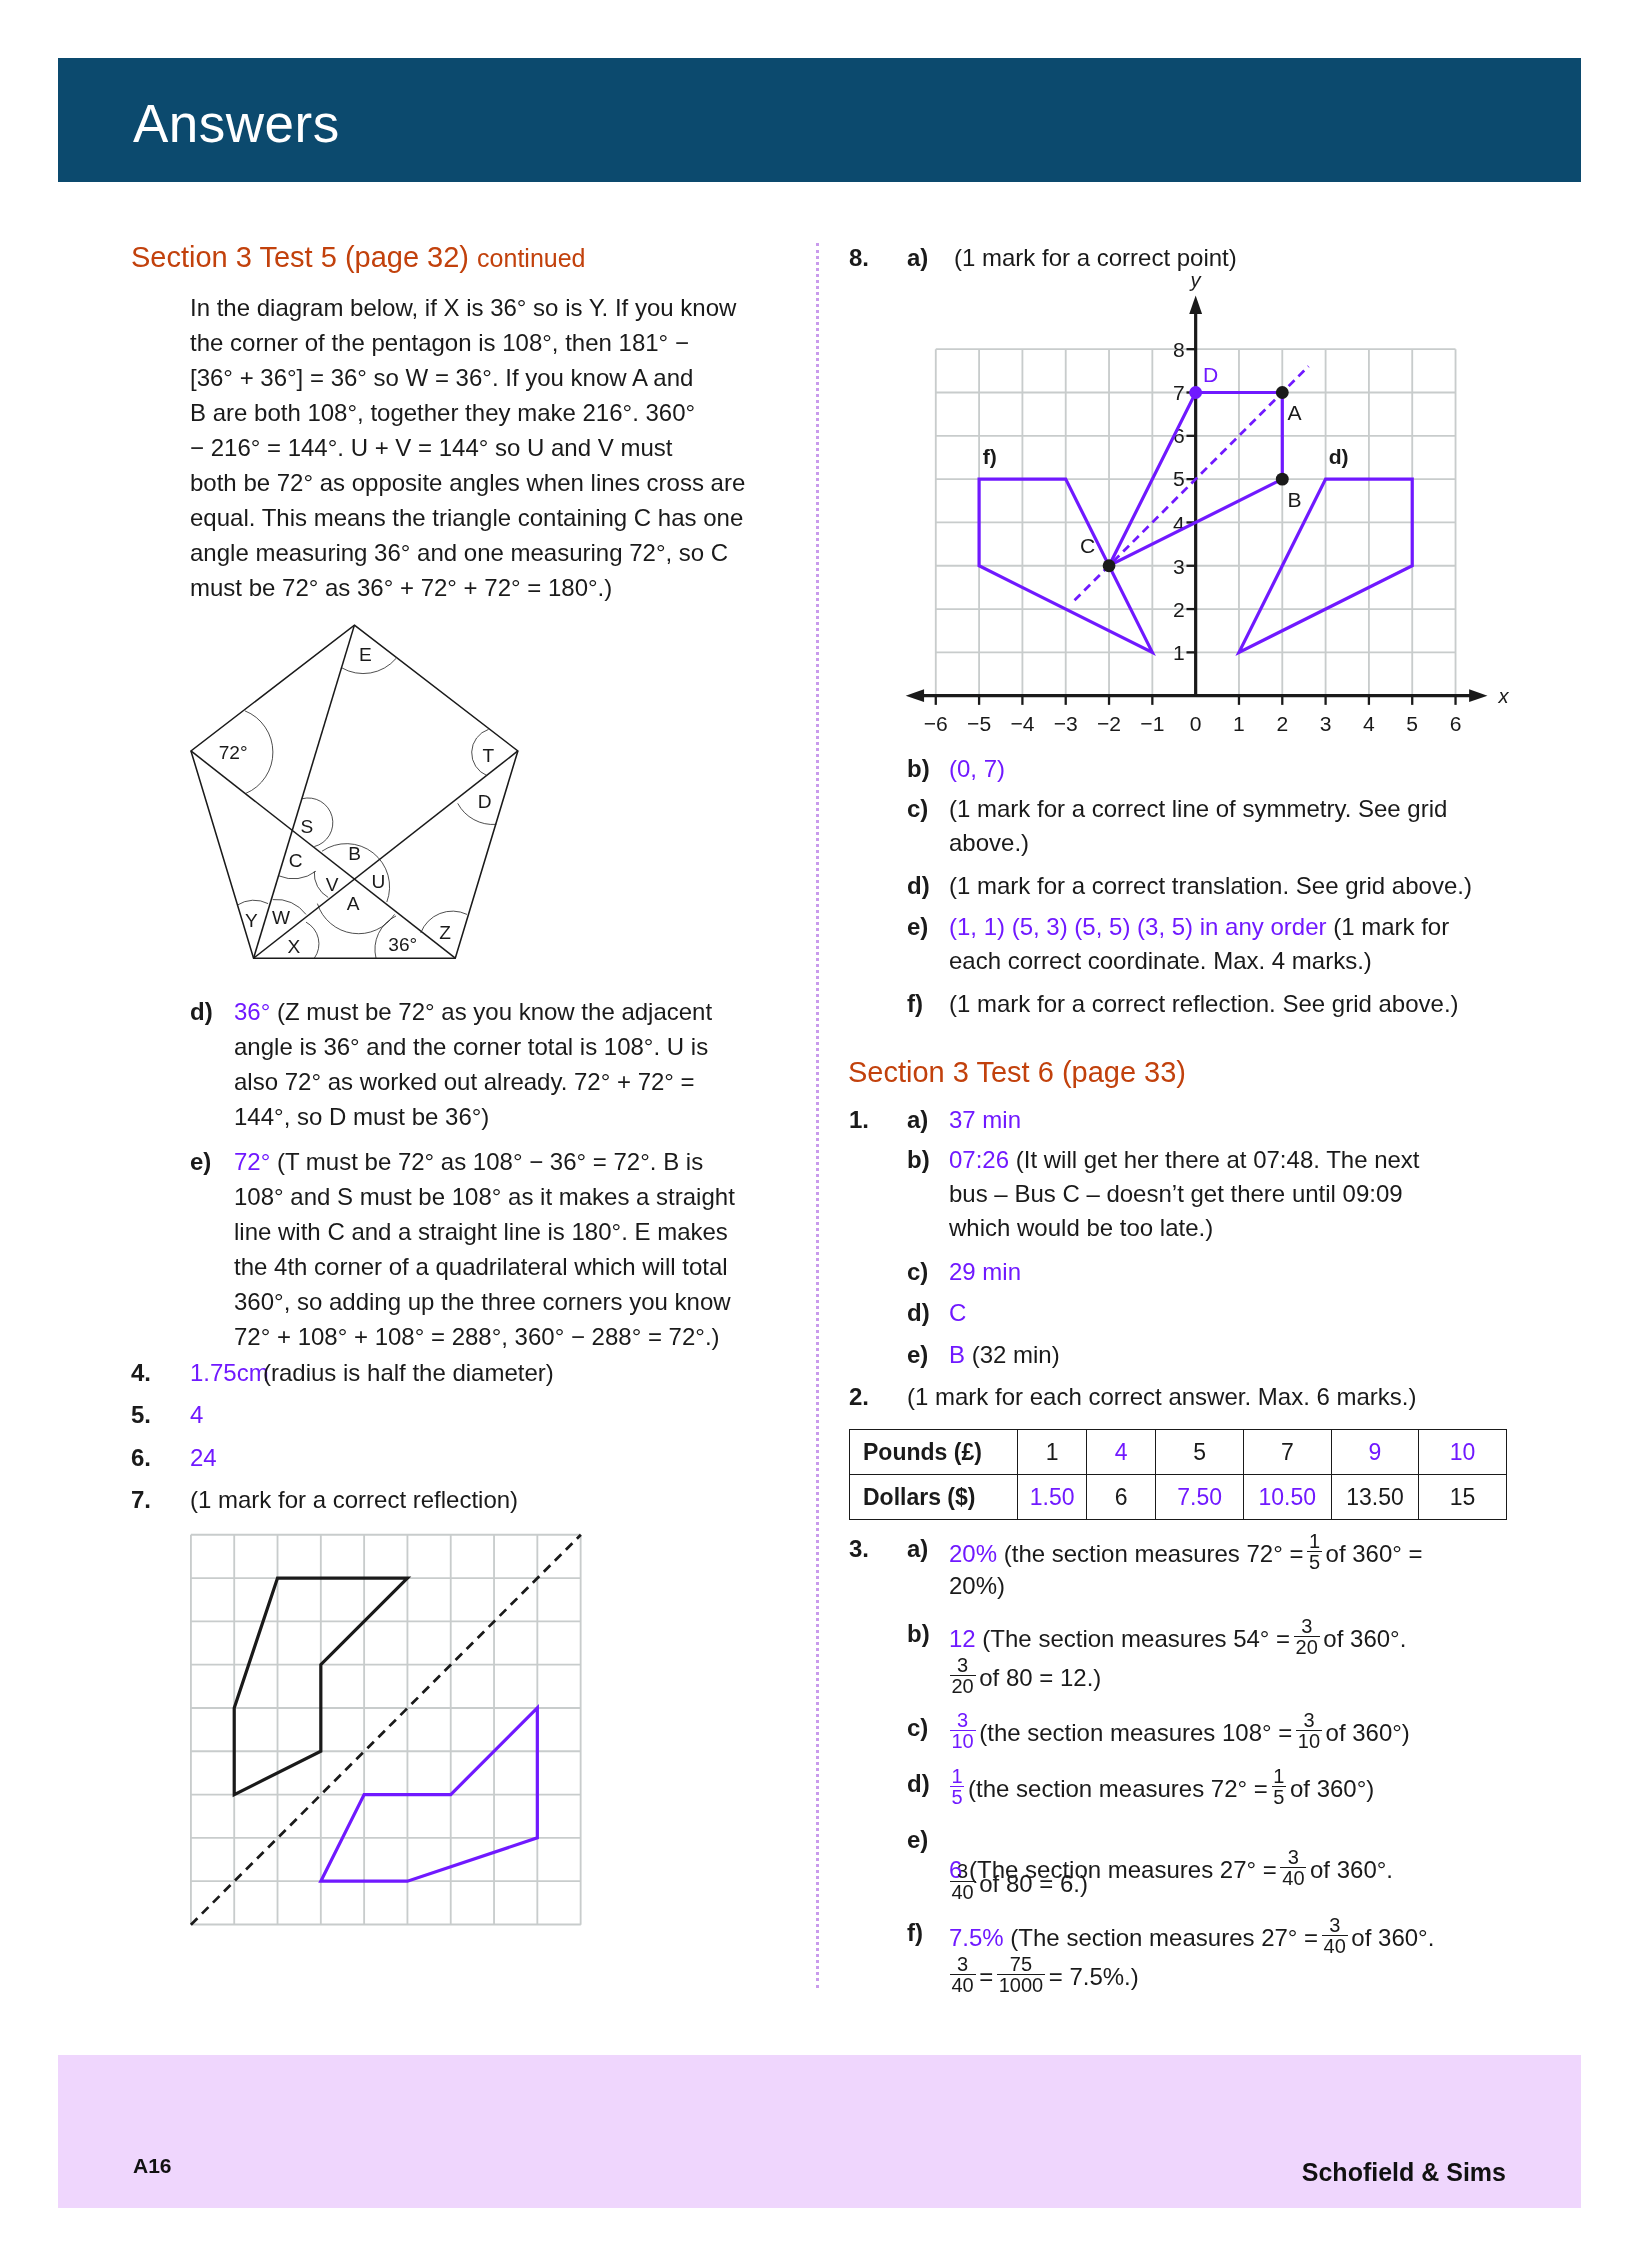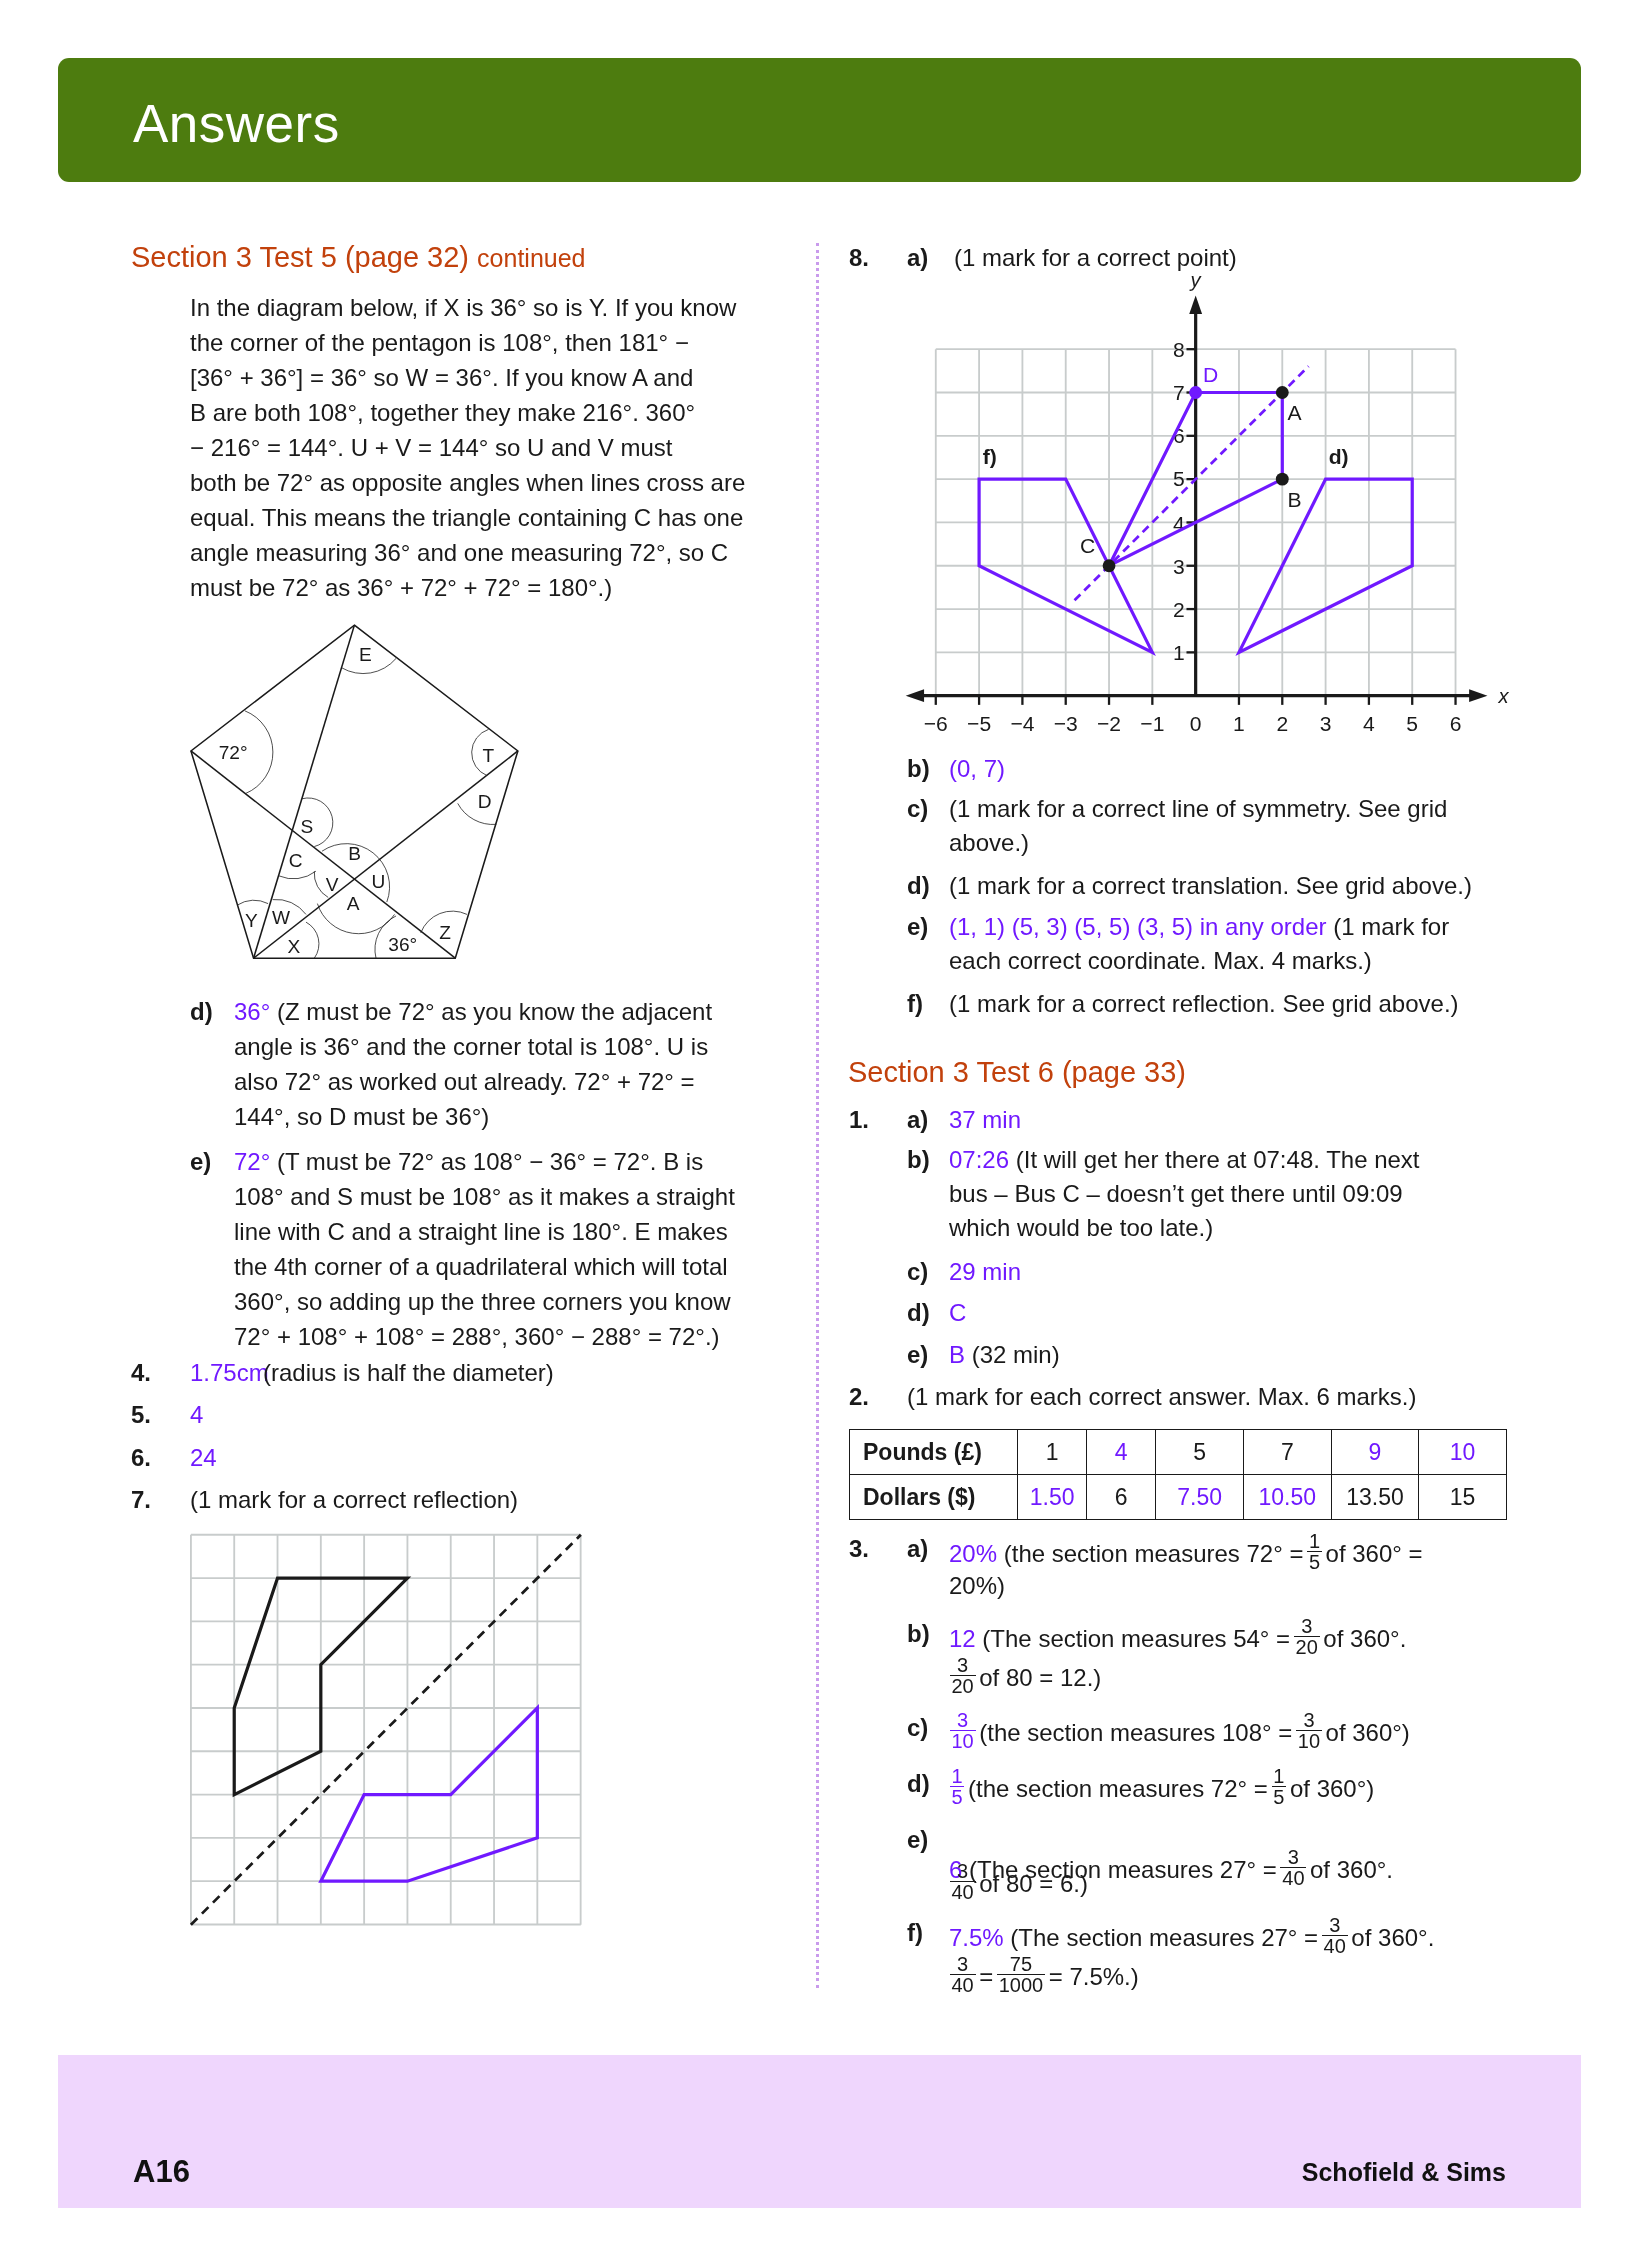--- a/index.html
+++ b/index.html
@@ -1,22 +1,22 @@
 <!DOCTYPE html>
 <html style="font-size:14.7px"><head>
 <meta charset="utf-8">
 <style>
   html, body { margin:0; padding:0; background:#ffffff; }
   body { width:1638px; height:2267px; position:relative; overflow:hidden;
          font-family:"Liberation Sans", "DejaVu Sans", sans-serif; color:#1a1a1a; }
   .abs { position:absolute; }
-  .header-band { left:58px; top:58px; width:1523px; height:124px; background:#4d7c0f;border-radius:11px; }
+  .header-band { left:58px; top:58px; width:1523px; height:124px; background:#0c4a6e; }
   .header-title { left:75px; top:35px; font-size:53px; color:#ffffff; font-weight:normal; letter-spacing:0.5px; }
   .footer-band { left:58px; top:2055px; width:1523px; height:153px; background:#efd6fd; }
-  .footer-page { left:75px; top:99px; font-size:31px; font-weight:bold; color:#111; }
+  .footer-page { left:75px; top:99px; font-size:21px; font-weight:bold; color:#111; }
   .footer-brand { right:75px; top:103px; font-size:25px; font-weight:bold; color:#111; }
   .divider { left:816px; top:243px; width:0; height:1745px; border-left:3.7px dotted #c99bec; }
   .sec-head { font-size:29px; color:#c2410c; white-space:nowrap; }
   .sec-head .cont { font-size:25px; }
   .purple { color:#7019ff; }
   .para { font-size:24px; line-height:35px; }
   .num { font-weight:bold; font-size:24px; }
   .lbl { font-weight:bold; font-size:24px; }
   .line { position:absolute; font-size:24px; white-space:nowrap; }
   .frac { display:inline-block; vertical-align:middle; text-align:center; font-size:20px; line-height:20px; margin:0 3.7px; position:relative; top:-3.7px; }

